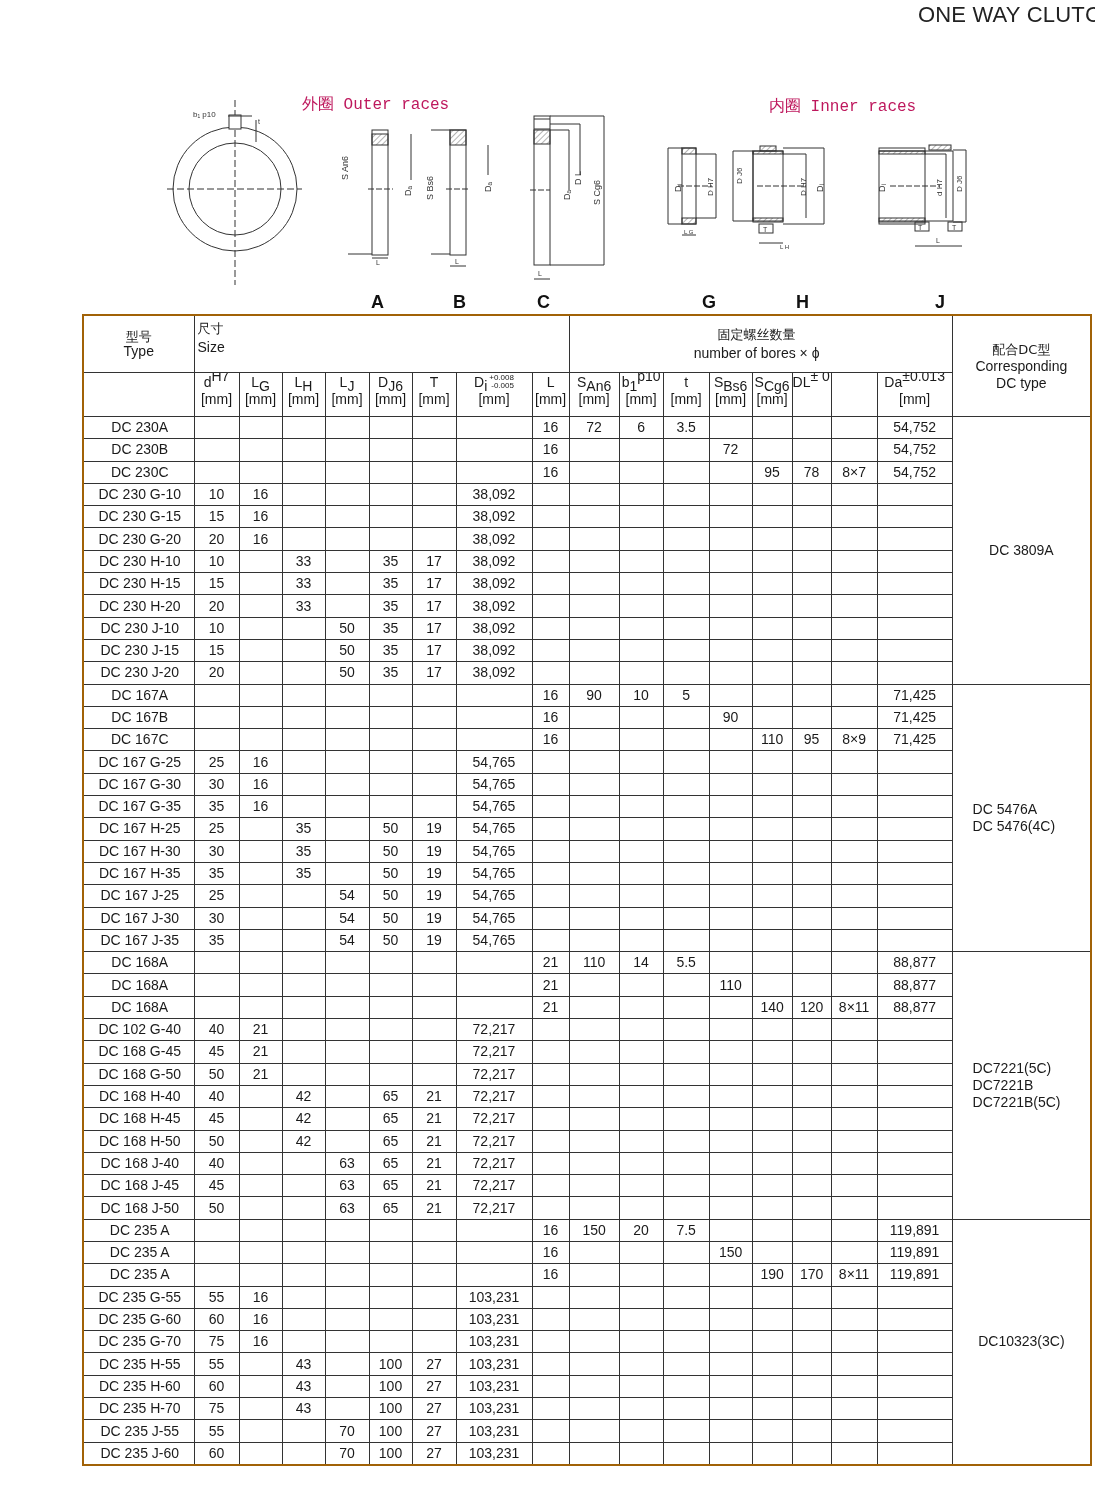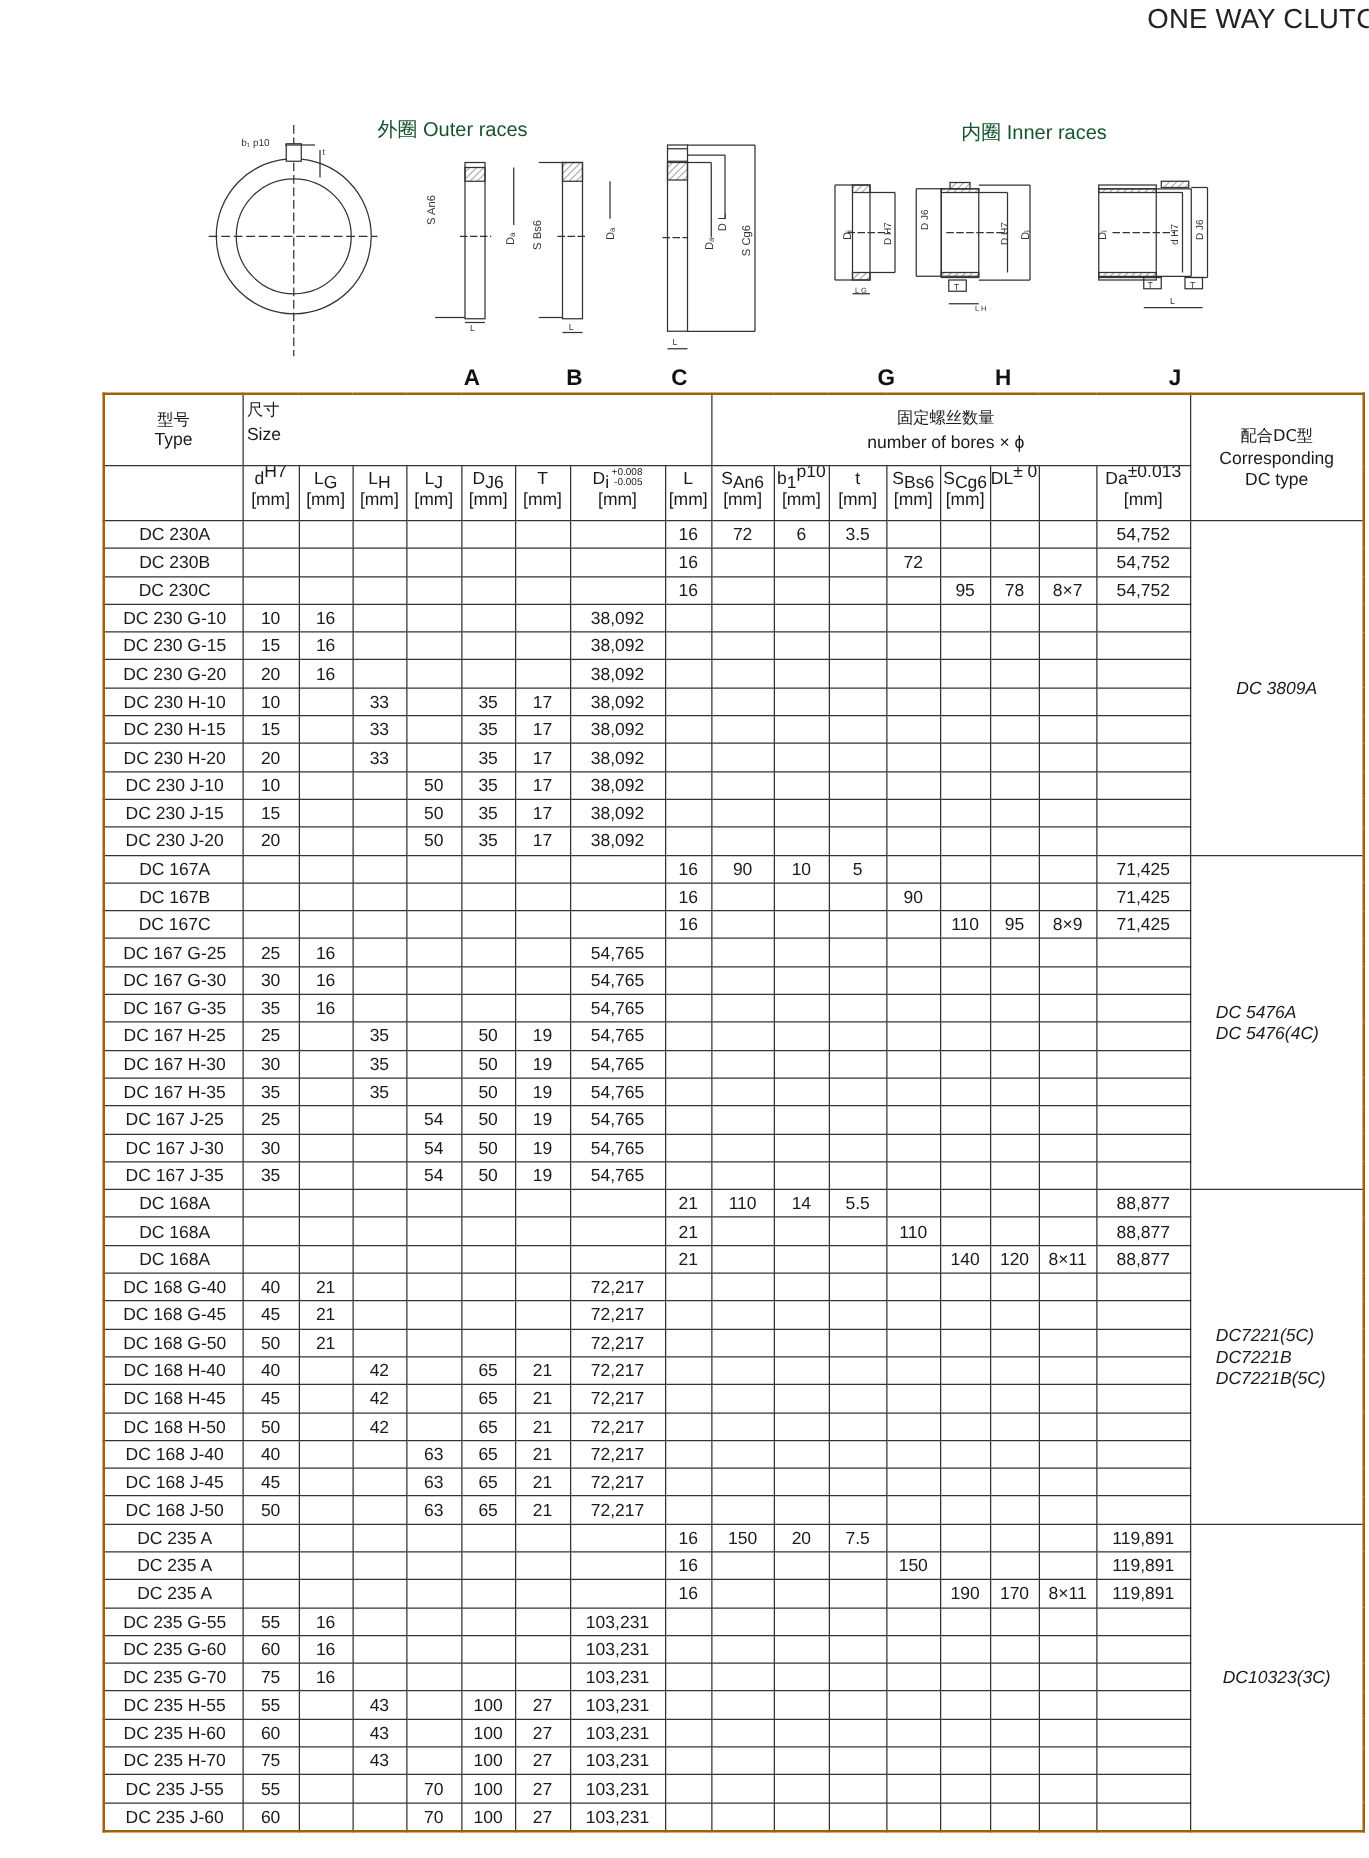--- a/index.html
+++ b/index.html
@@ -1,28 +1,28 @@
 <!DOCTYPE html>
 <html><head>
 <meta charset="utf-8">
 <style>
   html, body { margin: 0; padding: 0; background: #ffffff; }
   body { width: 1095px; height: 1486px; position: relative; overflow: hidden; font-family: "Liberation Sans", sans-serif; color: #1a1a1a; }
   .title { position: absolute; top: 2px; right: -6px; font-size: 22px; letter-spacing: 0.2px; white-space: nowrap; color: #222; }
-  .sect { position: absolute; font-size: 16px; color: #14532d; }
+  .sect { position: absolute; font-size: 16px; color: #be185d; font-family: Liberation Mono, monospace; }
   .letter { position: absolute; font-size: 18px; font-weight: bold; color: #111; }
   svg.draw { position: absolute; left: 0; top: 0; }
   table.spec { position: absolute; left: 82px; top: 314px; border-collapse: collapse; table-layout: fixed; width: 1008px; border: 2px solid #a16207; }
   table.spec td, table.spec th { border: 1px solid #333; padding: 0; font-size: 14px; font-weight: normal; height: 21.3px; line-height: 15px; text-align: center; overflow: hidden; white-space: nowrap; }
   table.spec td.type { text-align: center; padding-left: 2px; }
   table.spec th.h-top { height: 52px; vertical-align: middle; }
   table.spec th.h-sub { height: 42px; vertical-align: top; line-height: 17px; padding-top: 1px; }
   .h-left { text-align: left !important; padding-left: 3px !important; vertical-align: top !important; padding-top: 4px !important; line-height: 18px !important; margin-left: 12px; }
   .h-right-top { text-align: left; padding-right: 8px !important; line-height: 18px !important; }
-  table.spec td.corr { white-space: normal; line-height: 17px; text-align: left; padding-left: 20px; font-style: italic; }
+  table.spec td.corr { white-space: normal; line-height: 17px; text-align: left; padding-left: 20px; }
   table.spec td.corr.center { text-align: center; padding-left: 0; }
   sup, sub { font-size: 14px; line-height: 0; }
   .tol { display: inline-block; font-size: 8px; line-height: 8px; vertical-align: top; text-align: right; margin-left: 2px; }
   .cn { font-family: "DejaVu Sans", sans-serif; font-size: 13px; }
 </style>
 </head>
 <body>
 
 <div class="title">ONE WAY CLUTC</div>
 
@@ -795,21 +795,21 @@
         <td></td>
         <td></td>
         <td></td>
         <td></td>
         <td>140</td>
         <td>120</td>
         <td>8×11</td>
         <td>88,877</td>
       </tr>
       <tr>
-        <td class="type">DC 168 G-40</td>
+        <td class="type">DC 102 G-40</td>
         <td>40</td>
         <td>21</td>
         <td></td>
         <td></td>
         <td></td>
         <td></td>
         <td>72,217</td>
         <td></td>
         <td></td>
         <td></td>

